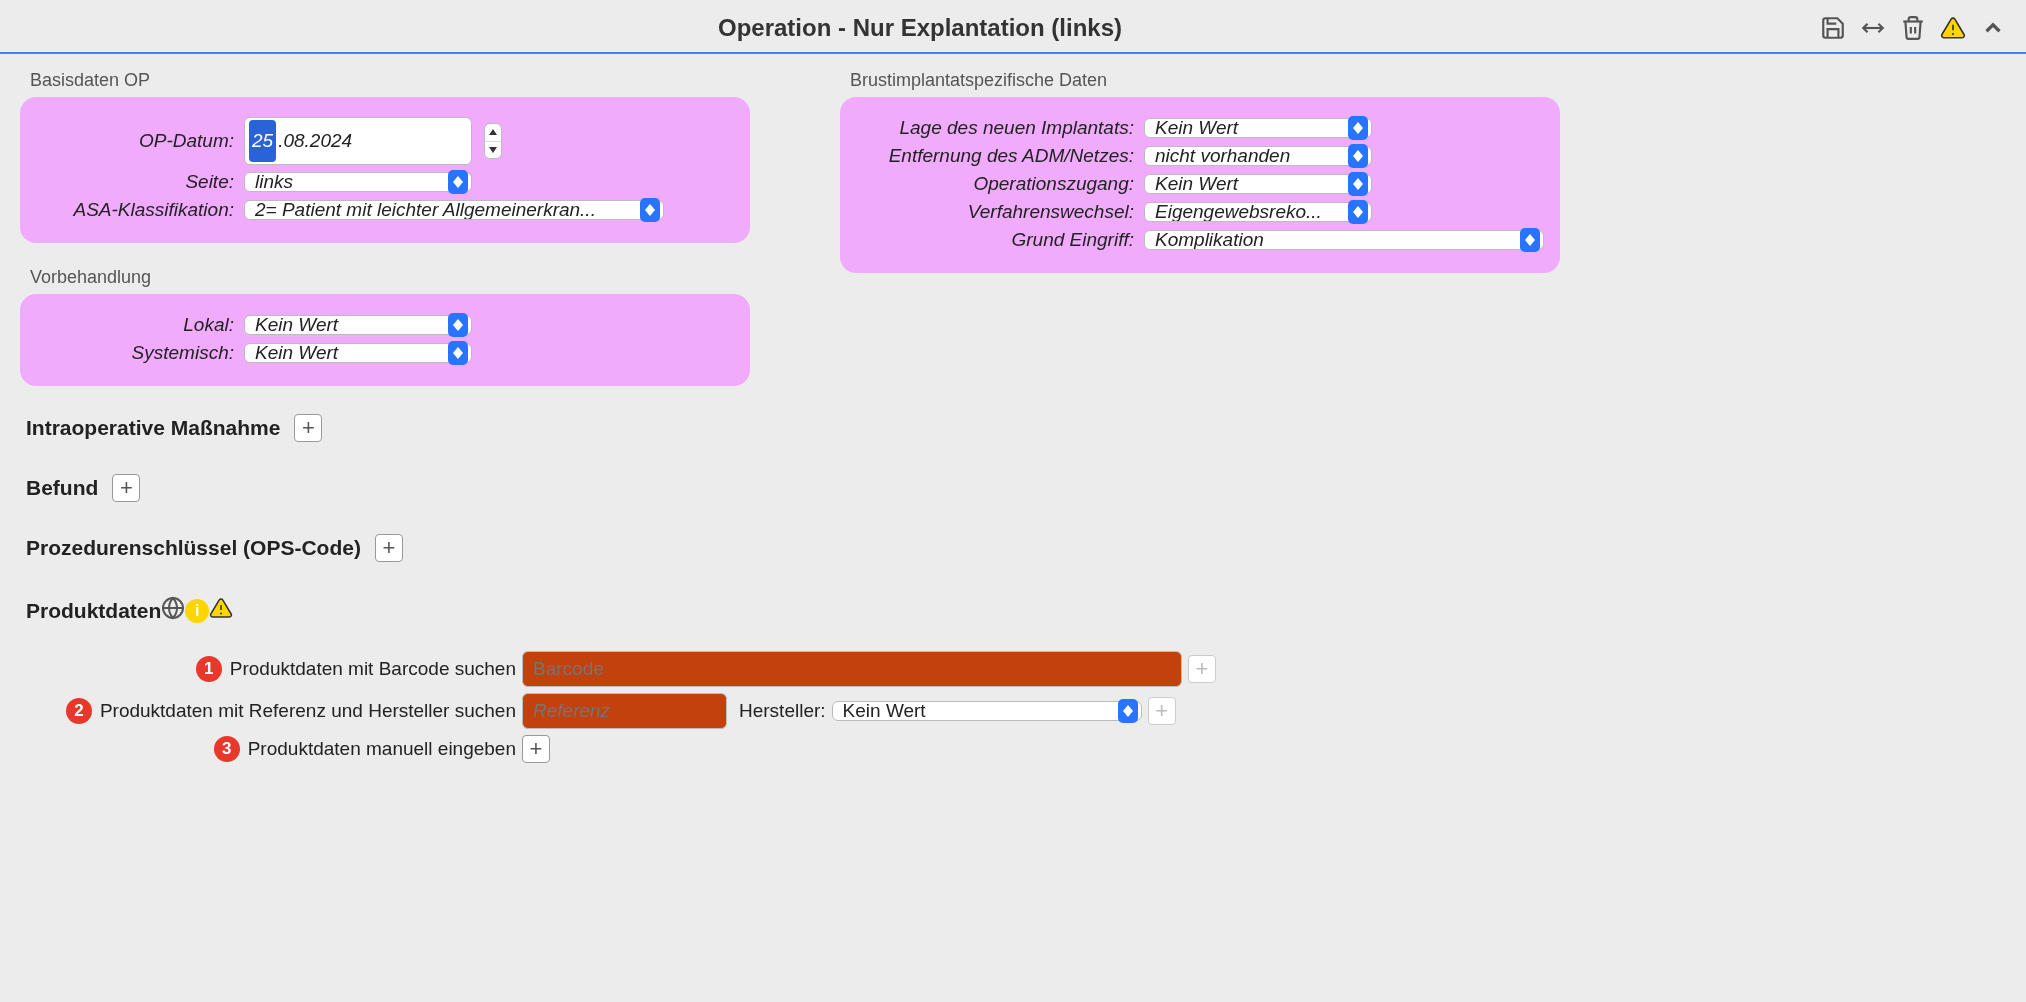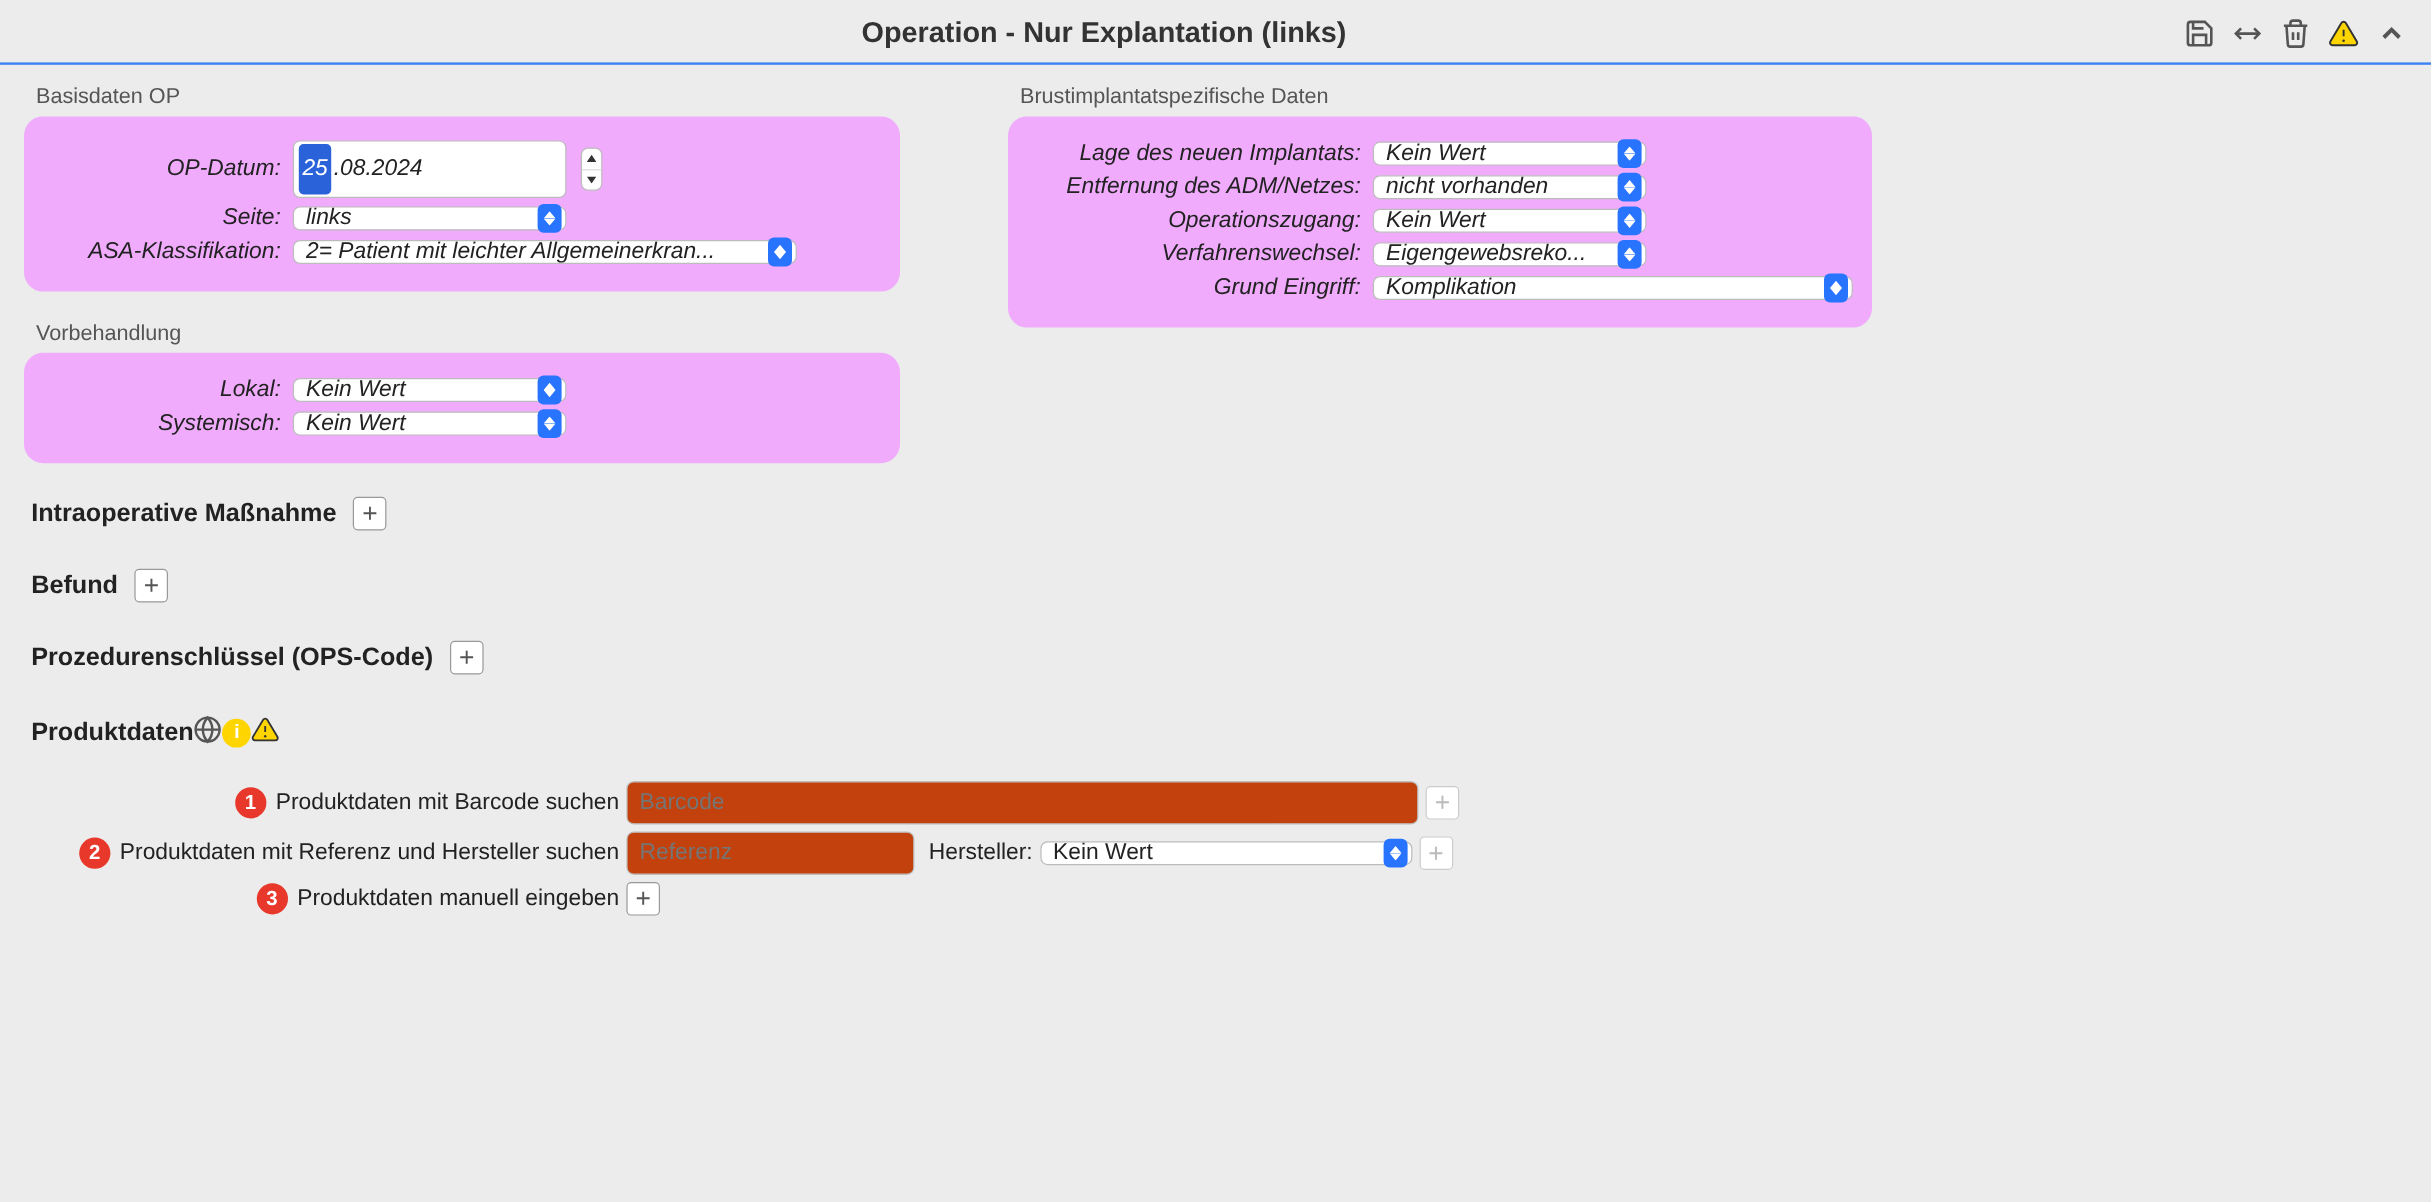--- a/index.html
+++ b/index.html
@@ -488,21 +488,21 @@
       </div>
       <input class="input-text" style="width: 660px;" placeholder="Barcode">
       <div class="plus-btn disabled">+</div>
     </div>
 
     <div class="product-row" style="margin-left:-18px;">
       <div style="width:508px; display:flex; justify-content:flex-end; align-items:center; gap:8px;">
         <span class="badge-num">2</span>
         <span class="product-label">Produktdaten mit Referenz und Hersteller suchen</span>
       </div>
-      <input class="input-text" style="width: 240px;" placeholder="Referenz">
+      <input class="input-text" style="width: 205px; font-style: italic;" placeholder="Referenz">
       <span class="product-label" style="margin-left:6px;">Hersteller:</span>
       <div class="select-wrap">
         <div class="select" style="width:310px;">Kein Wert</div>
         <div class="select-arrows">
           <svg width="10" height="6" viewBox="0 0 10 6">
               <polygon points="5,0 10,6 0,6" fill="#fff"></polygon>
             </svg>
           <svg width="10" height="6" viewBox="0 0 10 6">
               <polygon points="0,0 10,0 5,6" fill="#fff"></polygon>
             </svg>

